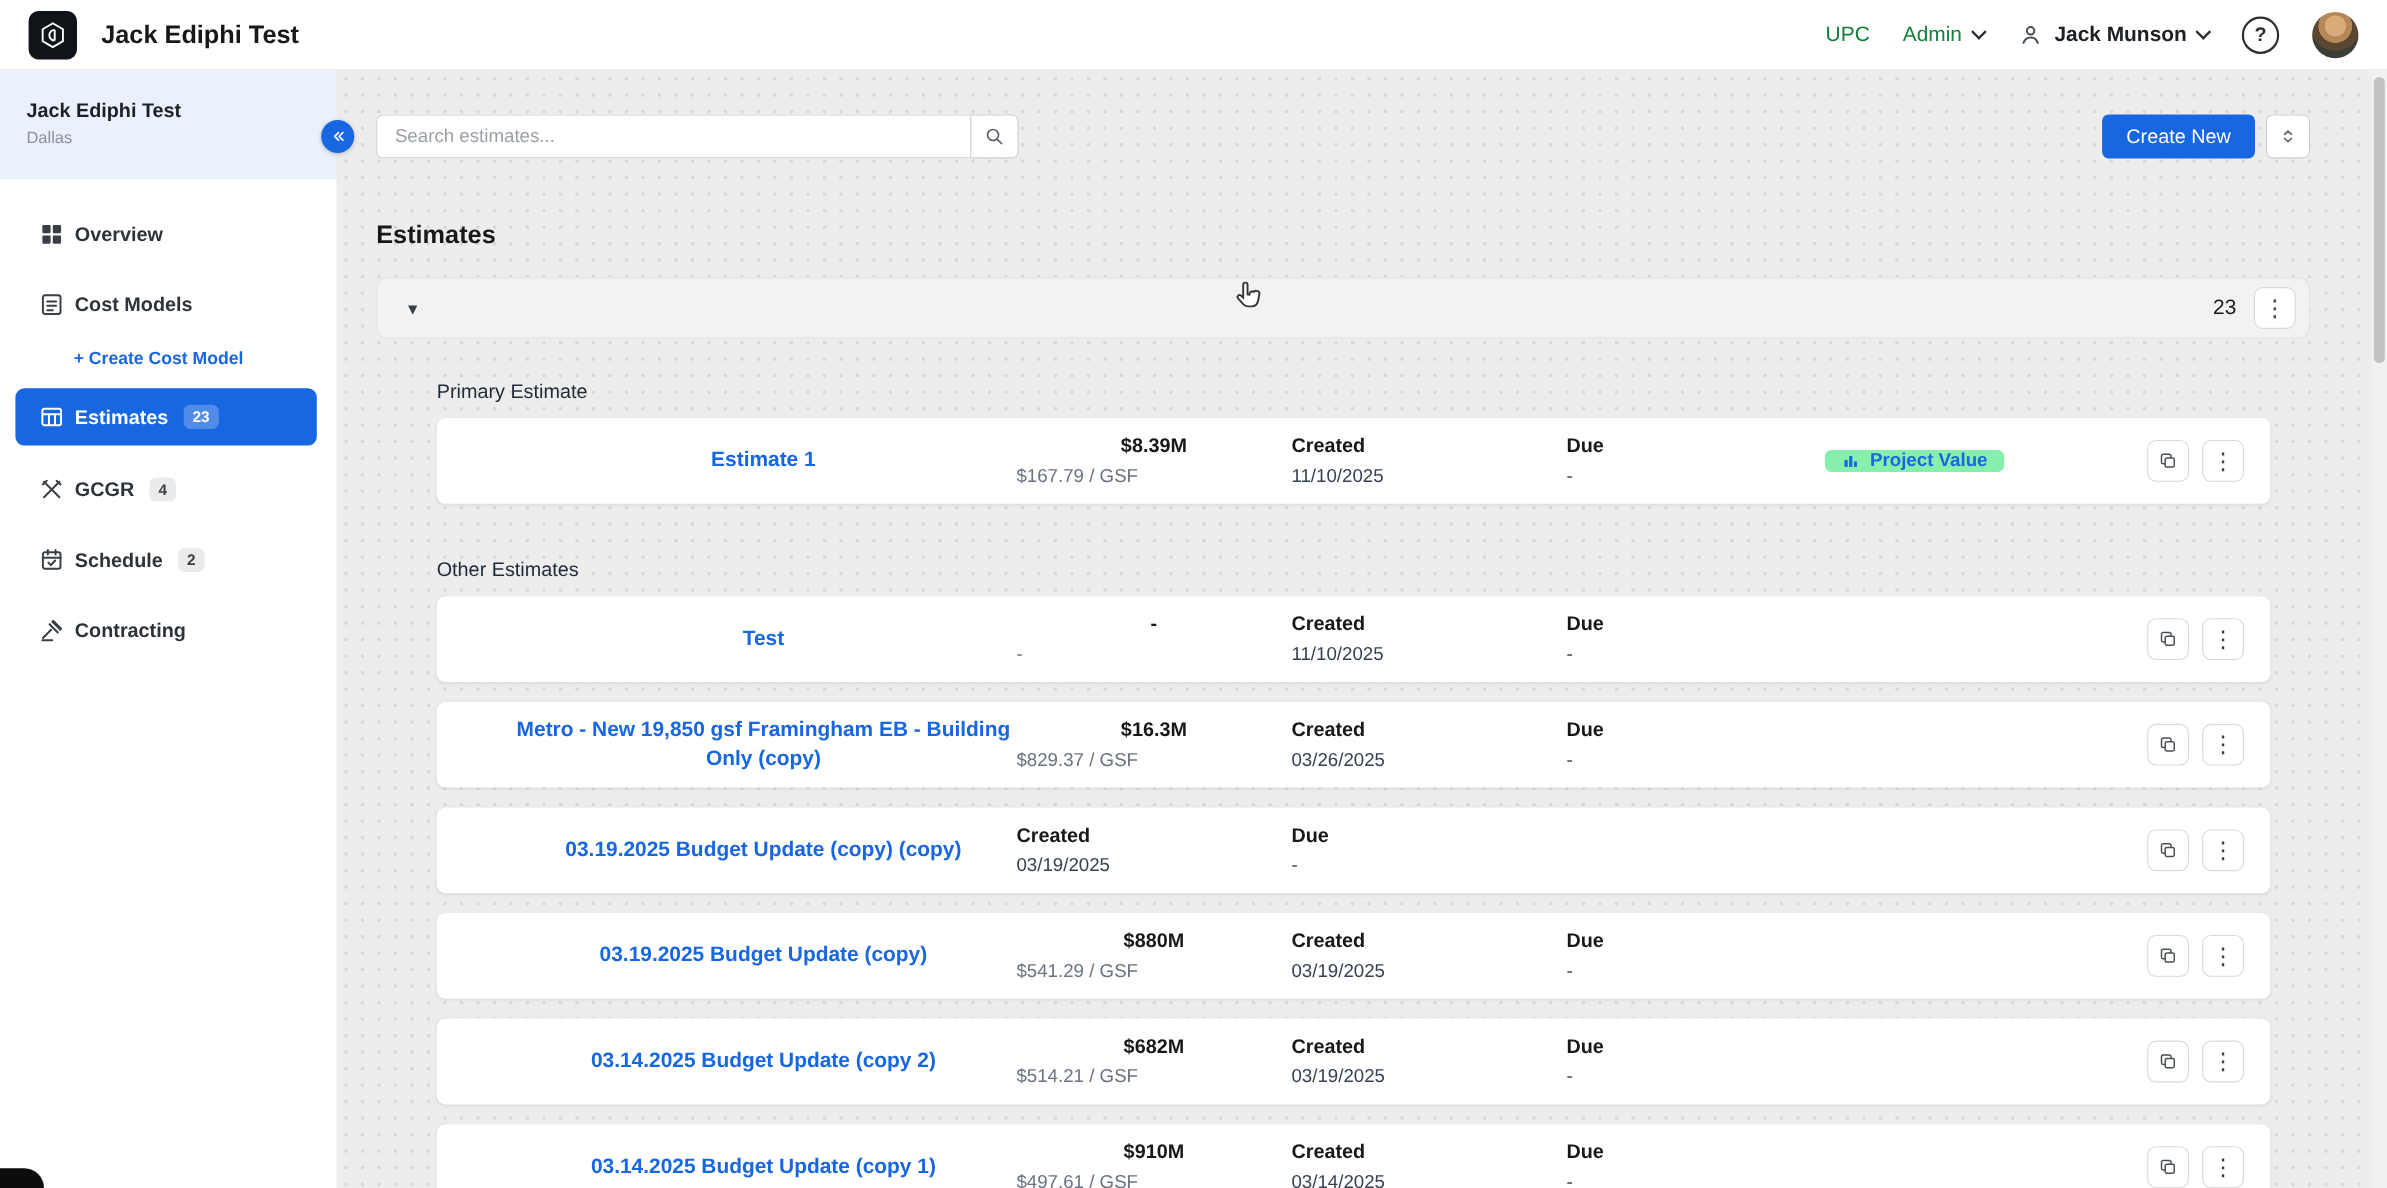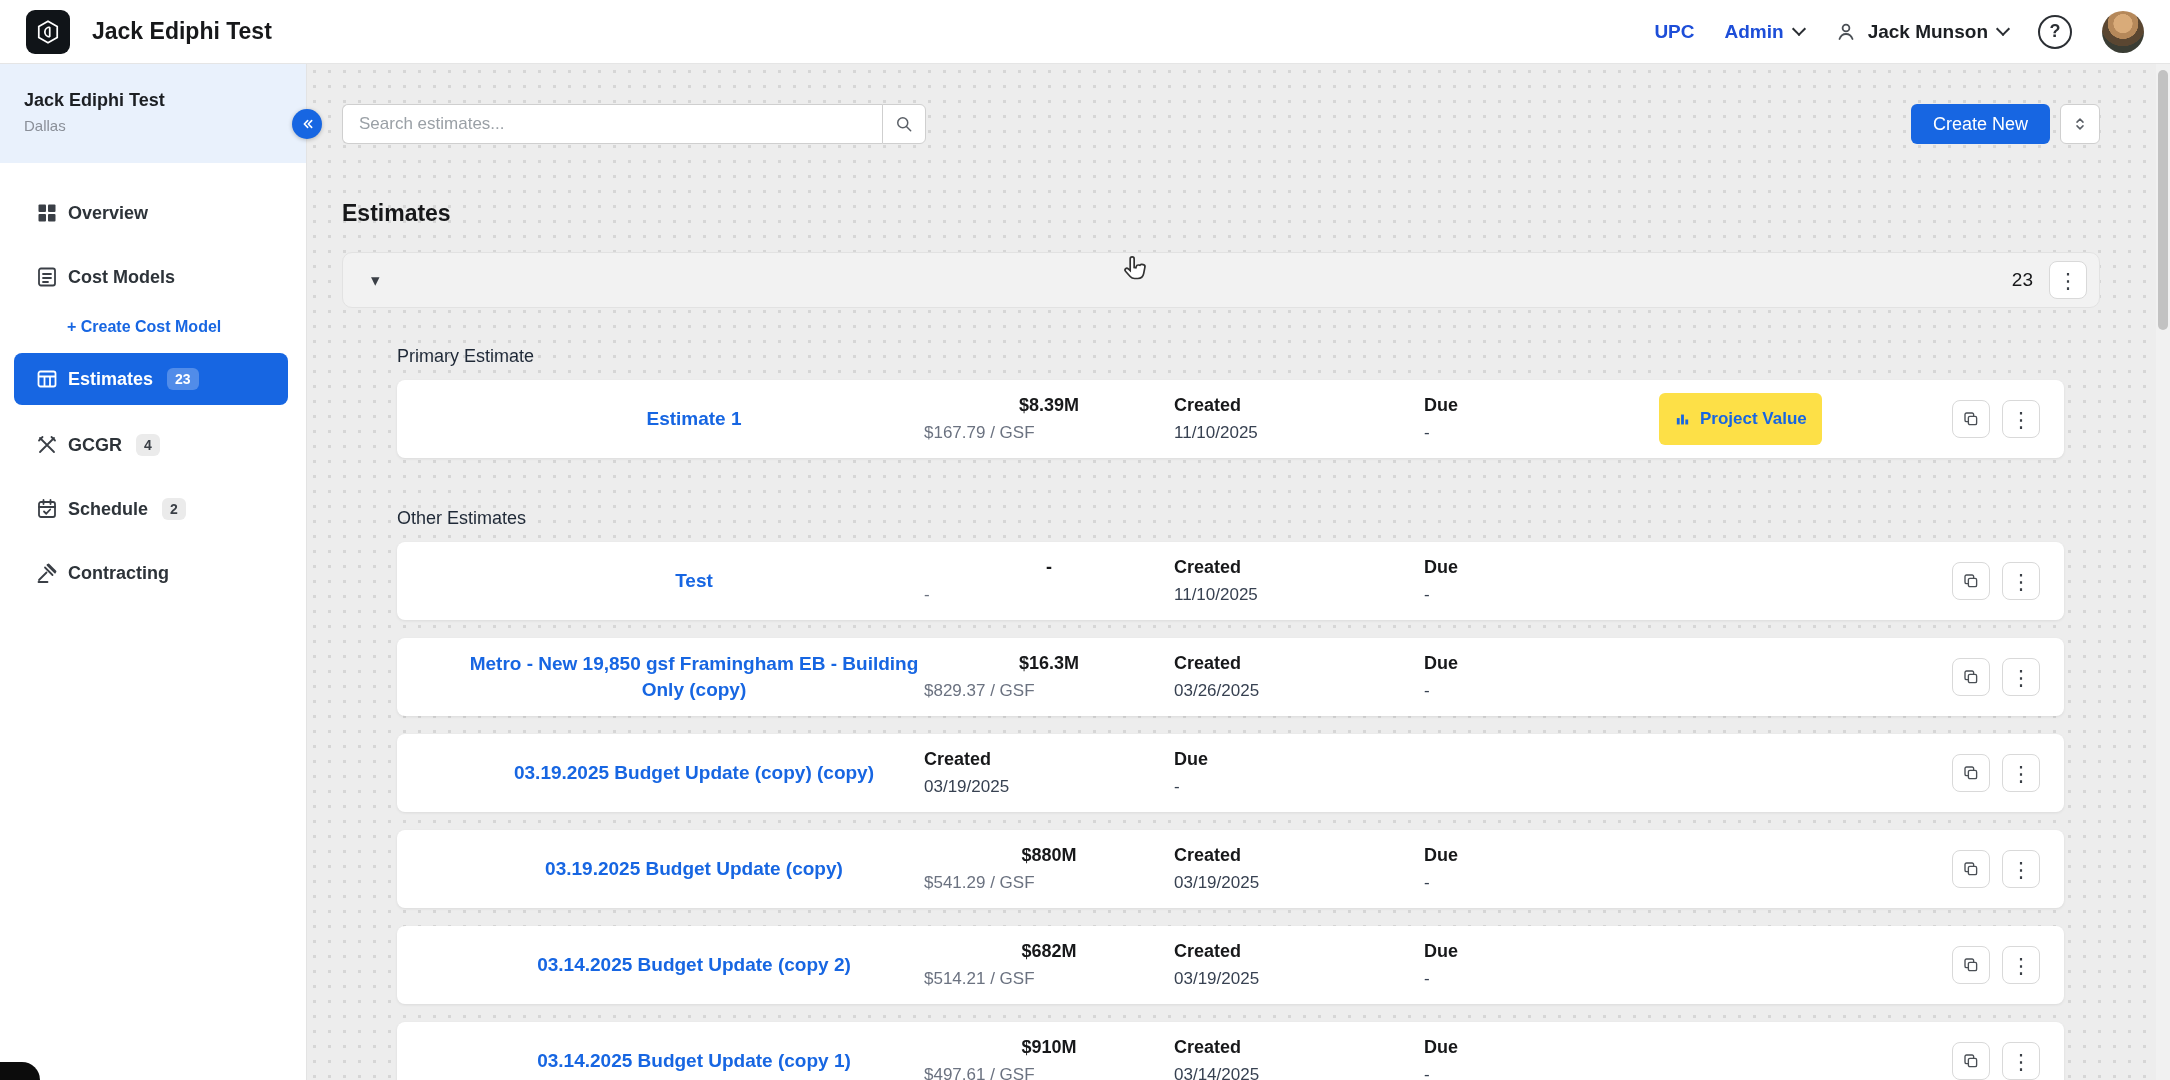--- a/index.html
+++ b/index.html
@@ -3,21 +3,21 @@
 <meta charset="utf-8">
 <style>
   * { margin:0; padding:0; box-sizing:border-box; }
   html,body { width:2170px; height:1080px; overflow:hidden; font-family:"Liberation Sans", sans-serif; background:#ededed; }
 
   
   .topbar { position:absolute; left:0; top:0; width:2170px; height:64px; background:#fff; border-bottom:1px solid #e5e5e5; display:flex; align-items:center; padding:0 26px; z-index:20; }
   .logo-box { width:44px; height:44px; background:#101418; border-radius:9px; display:flex; align-items:center; justify-content:center; flex:none; }
   .app-title { margin-left:22px; font-size:23px; font-weight:700; color:#17181a; }
   .top-right { margin-left:auto; display:flex; align-items:center; gap:30px; }
-  .top-link { font-size:19px; color:#1d4ed8; font-weight:700; cursor:default;text-align:center; }
+  .top-link { font-size:19px; color:#15803d; font-weight:400; cursor:default;text-align:center; }
   .menu-trigger { display:flex; align-items:center; gap:10px; }
   .chev { width:10px; height:10px; border-right:2.4px solid #2a2e33; border-bottom:2.4px solid #2a2e33; transform:rotate(45deg); margin-top:-5px; }
   .user-group { display:flex; align-items:center; gap:10px; }
   .user-name { font-size:19px; color:#1c1f23; font-weight:600; }
   .help-circle { width:34px; height:34px; border:2.6px solid #2b2f34; border-radius:50%; display:flex; align-items:center; justify-content:center; font-size:18px; font-weight:700; color:#2b2f34; }
   .avatar { width:42px; height:42px; border-radius:50%; background:
       radial-gradient(circle at 50% 30%, #d9ab79 0 26%, #b5885a 27% 42%, #5a4631 43% 62%, #3a3d34 63% 100%); flex:none; }
 
   
   .sidebar { position:absolute; left:0; top:64px; width:307px; bottom:0; background:#fff; border-right:1px solid #e3e3e3; z-index:10; }
@@ -63,21 +63,21 @@
   .section-label { font-size:18px; font-weight:500; color:#1f2937; margin-bottom:13px;margin-top:38px; }
   .rows { display:flex; flex-direction:column; gap:18px; }
   .row-card { min-height:78px; background:#fff; border-radius:8px; box-shadow:0 1px 3px rgba(0,0,0,.08); display:flex; align-items:center; padding:12px 24px 12px 67px; }
   .row-name { width:460px; flex:none; font-size:19px; font-weight:700; color:#1766e2; line-height:1.35; text-decoration:none; cursor:pointer;text-align:center; }
   .col { flex:none; }
   .col-value { width:250px; } .col-created { width:250px; } .col-due { width:220px; }
   .big { font-size:18px; font-weight:700; color:#17181a;text-align:center; }
   .sub { font-size:17px; color:#6b7280; margin-top:7px; }
   .lab { font-size:18px; font-weight:700; color:#17181a; }
   .val { font-size:17px; color:#374151; margin-top:7px; }
-  .pv-badge { margin-left:15px; height:52px; display:flex; align-items:center; gap:9px; background:#fde047; color:#1766e2; font-size:17px; font-weight:600; border-radius:6px; padding:0 15px; cursor:pointer; }
+  .pv-badge { margin-left:15px; height:20px; display:flex; align-items:center; gap:9px; background:#86efac; color:#1766e2; font-size:17px; font-weight:600; border-radius:6px; padding:0 15px; cursor:pointer; }
   .row-actions { margin-left:auto; display:flex; gap:12px; }
   .mt50 { margin-top:50px; }
 
   
   .scrollbar { position:absolute; right:0; top:64px; bottom:0; width:14px; background:#f1f1f1; z-index:40; }
   .scroll-thumb { position:absolute; top:6px; left:2px; width:10px; height:260px; background:#c2c2c2; border-radius:6px; }
   .cursor { position:absolute; left:1118px; top:252px; z-index:60; pointer-events:none; }
   .corner { position:absolute; left:0; bottom:0; width:40px; height:18px; background:#0c0c0c; border-top-right-radius:20px; z-index:50; }
 </style>
 </head>

